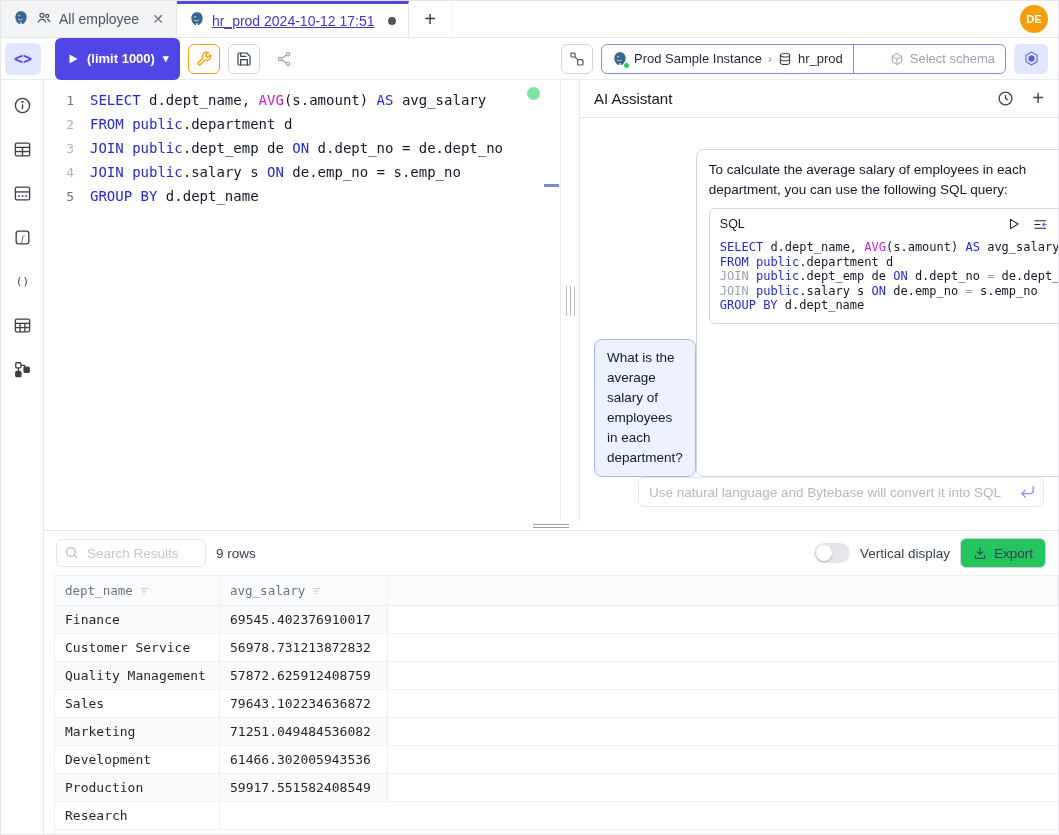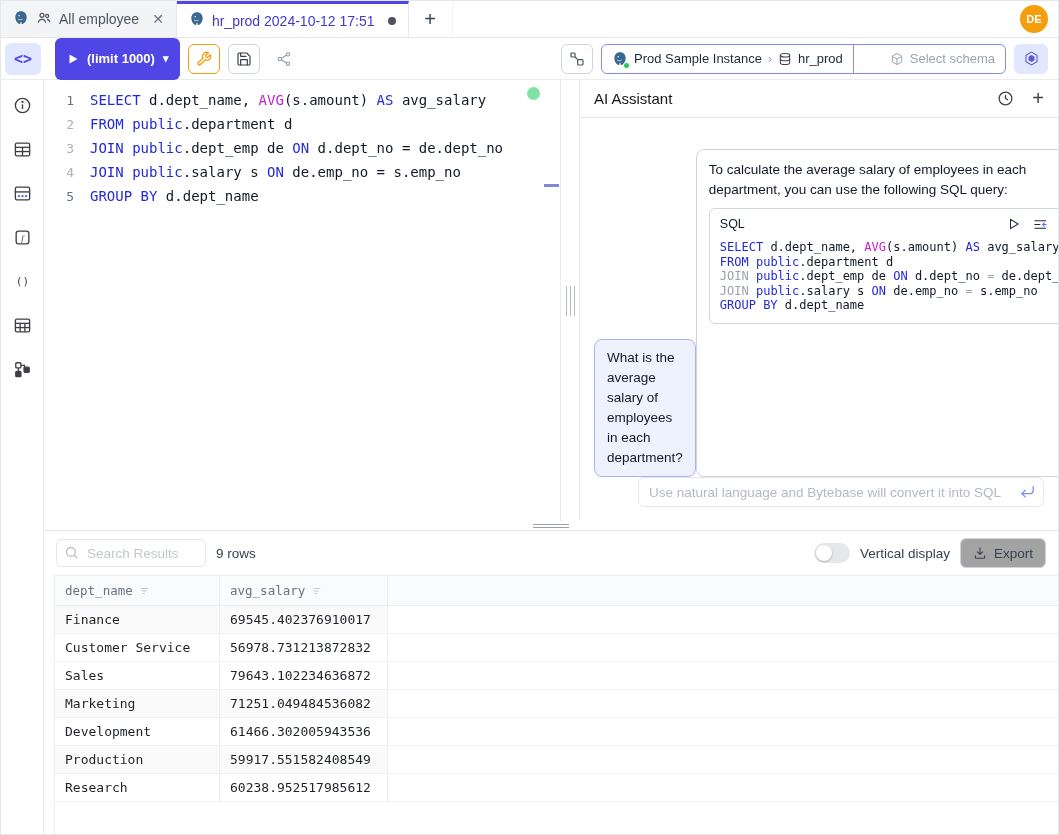--- a/index.html
+++ b/index.html
@@ -3,21 +3,21 @@
 <meta charset="utf-8">
 <style>
   * { box-sizing: border-box; margin: 0; padding: 0; }
   body { font-family: "Liberation Sans", sans-serif; background: #fff; }
   .app { width: 1059px; height: 835px; display: flex; flex-direction: column; overflow: hidden; background: #fff; border: 1px solid #e5e7eb; }
 
   
   .tabbar { height: 37px; background: #fff; display: flex; align-items: stretch; border-bottom: 1px solid #e5e7eb; position: relative; flex: none; }
   .tab { display: flex; align-items: center; gap: 7px; padding: 0 12px; font-size: 14px; cursor: pointer; position: relative; }
   .tab.inactive { background: #f3f4f6; color: #4b5563; border-right: 1px solid #e5e7eb; }
-  .tab.active { background: #fff; color: #4338ca; border-right: 1px solid #e5e7eb; border-top: 3px solid #4f46e5; }
+  .tab.active { background: #fff; color: #4338ca; border-right: 1px solid #e5e7eb; border-top: 3px solid #4f46e5; text-decoration: underline; }
   .tab .close { color: #6b7280; font-size: 14px; margin-left: 6px; cursor: pointer; }
   .tab .dirty-dot { width: 8px; height: 8px; border-radius: 50%; background: #52525b; margin-left: 6px; }
   .tab-add { width: 44px; display: flex; align-items: center; justify-content: center; font-size: 20px; color: #374151; background: #fff; border-right: 1px solid #f3f4f6; cursor: pointer; }
   .tab-spacer { flex: 1; }
   .avatar { width: 28px; height: 28px; border-radius: 50%; background: #f59e0b; color: #fff; font-size: 11px; font-weight: bold; display: flex; align-items: center; justify-content: center; align-self: center; margin-right: 10px; }
 
   
   .toolbar { height: 42px; background: #fff; display: flex; align-items: center; padding: 0 10px 0 4px; border-bottom: 1px solid #ebecf0; flex: none; gap: 8px; }
   .code-toggle { width: 36px; height: 32px; background: #e0e7ff; border-radius: 6px; color: #4f46e5; font-family: "DejaVu Sans Mono", monospace; font-weight: bold; font-size: 15px; display: flex; align-items: center; justify-content: center; cursor: pointer; margin-right: 6px; }
   .run-btn { height: 42px; background: #4f46e5; border: none; border-radius: 6px; color: #fff; font-size: 13px; font-weight: bold; display: flex; align-items: center; gap: 8px; padding: 16px 12px; cursor: pointer; }
@@ -87,21 +87,21 @@
   .results-toolbar { height: 44px; display: flex; align-items: center; padding: 0 12px; gap: 10px; flex: none; }
   .search-box { position: relative; width: 150px; }
   .search-box input { width: 100%; height: 28px; border: 1px solid #e5e7eb; border-radius: 6px; padding: 0 8px 0 30px; font-size: 13.5px; outline: none; font-family: "Liberation Sans", sans-serif; color: #374151; }
   .search-box input::placeholder { color: #c3c7ce; }
   .search-icon { position: absolute; left: 8px; top: 6px; }
   .row-count { font-size: 13.5px; color: #374151; }
   .results-toolbar .right { margin-left: auto; display: flex; align-items: center; gap: 10px; }
   .toggle { width: 36px; height: 20px; background: #e5e7eb; border-radius: 10px; position: relative; cursor: pointer; }
   .toggle .knob { position: absolute; left: 2px; top: 2px; width: 16px; height: 16px; background: #fff; border-radius: 50%; box-shadow: 0 1px 2px rgba(0,0,0,.25); }
   .toggle-label { font-size: 13.5px; color: #374151; }
-  .export-btn { height: 30px; border: 1px solid #d1d5db; border-radius: 6px; background: #a3a3a3; display: flex; align-items: center; gap: 7px; padding: 0 12px; font-size: 13.5px; color: #374151; cursor: pointer; }
+  .export-btn { height: 30px; border: 1px solid #d1d5db; border-radius: 6px; background: #22c55e; display: flex; align-items: center; gap: 7px; padding: 0 12px; font-size: 13.5px; color: #374151; cursor: pointer; }
 
   .rtable { margin-left: 10px; border-left: 1px solid #eceef1; border-top: 1px solid #eceef1; flex: 1; overflow: hidden; font-family: "DejaVu Sans Mono", monospace; }
   .rt-head { display: flex; background: #fafbfc; border-bottom: 1px solid #eceef1; height: 30px; }
   .rt-hcell { display: flex; align-items: center; gap: 6px; padding: 0 10px; font-size: 12.5px; color: #6b7280; border-right: 1px solid #eceef1; cursor: pointer; }
   .rt-hcell.c1 { width: 165px; flex: none; }
   .rt-hcell.c2 { width: 168px; flex: none; }
   .rt-hcell.cfill { flex: 1; border-right: none; cursor: default; }
   .rt-row { display: flex; height: 28px; border-bottom: 1px solid #f1f2f4; background: #fff; }
   .rt-row.odd { background: #fafafa; }
   .rt-cell { display: flex; align-items: center; padding: 0 10px; font-size: 13px; color: #1f2328; border-right: 1px solid #eceef1; overflow: hidden; white-space: nowrap; }
@@ -459,20 +459,25 @@
                   <div class="rt-row odd">
                     <div class="rt-cell c1">Finance</div>
                     <div class="rt-cell c2">69545.402376910017</div>
                     <div class="rt-cell cfill"></div>
                   </div>
                   <div class="rt-row">
                     <div class="rt-cell c1">Customer Service</div>
                     <div class="rt-cell c2">56978.731213872832</div>
                     <div class="rt-cell cfill"></div>
                   </div>
+                  <div class="rt-row odd">
+                    <div class="rt-cell c1">Quality Management</div>
+                    <div class="rt-cell c2">57872.625912408759</div>
+                    <div class="rt-cell cfill"></div>
+                  </div>
                   <div class="rt-row">
                     <div class="rt-cell c1">Sales</div>
                     <div class="rt-cell c2">79643.102234636872</div>
                     <div class="rt-cell cfill"></div>
                   </div>
                   <div class="rt-row odd">
                     <div class="rt-cell c1">Marketing</div>
                     <div class="rt-cell c2">71251.049484536082</div>
                     <div class="rt-cell cfill"></div>
                   </div>
@@ -481,21 +486,20 @@
                     <div class="rt-cell c2">61466.302005943536</div>
                     <div class="rt-cell cfill"></div>
                   </div>
                   <div class="rt-row odd">
                     <div class="rt-cell c1">Production</div>
                     <div class="rt-cell c2">59917.551582408549</div>
                     <div class="rt-cell cfill"></div>
                   </div>
                   <div class="rt-row">
                     <div class="rt-cell c1">Research</div>
-                    <div class="rt-cell c2">60238.952517985612</div>
                     <div class="rt-cell cfill"></div>
                   </div>
                 </div>
             </div>
           </div>
         </div>
       </div>
     </div>
   </div>
 </div>

